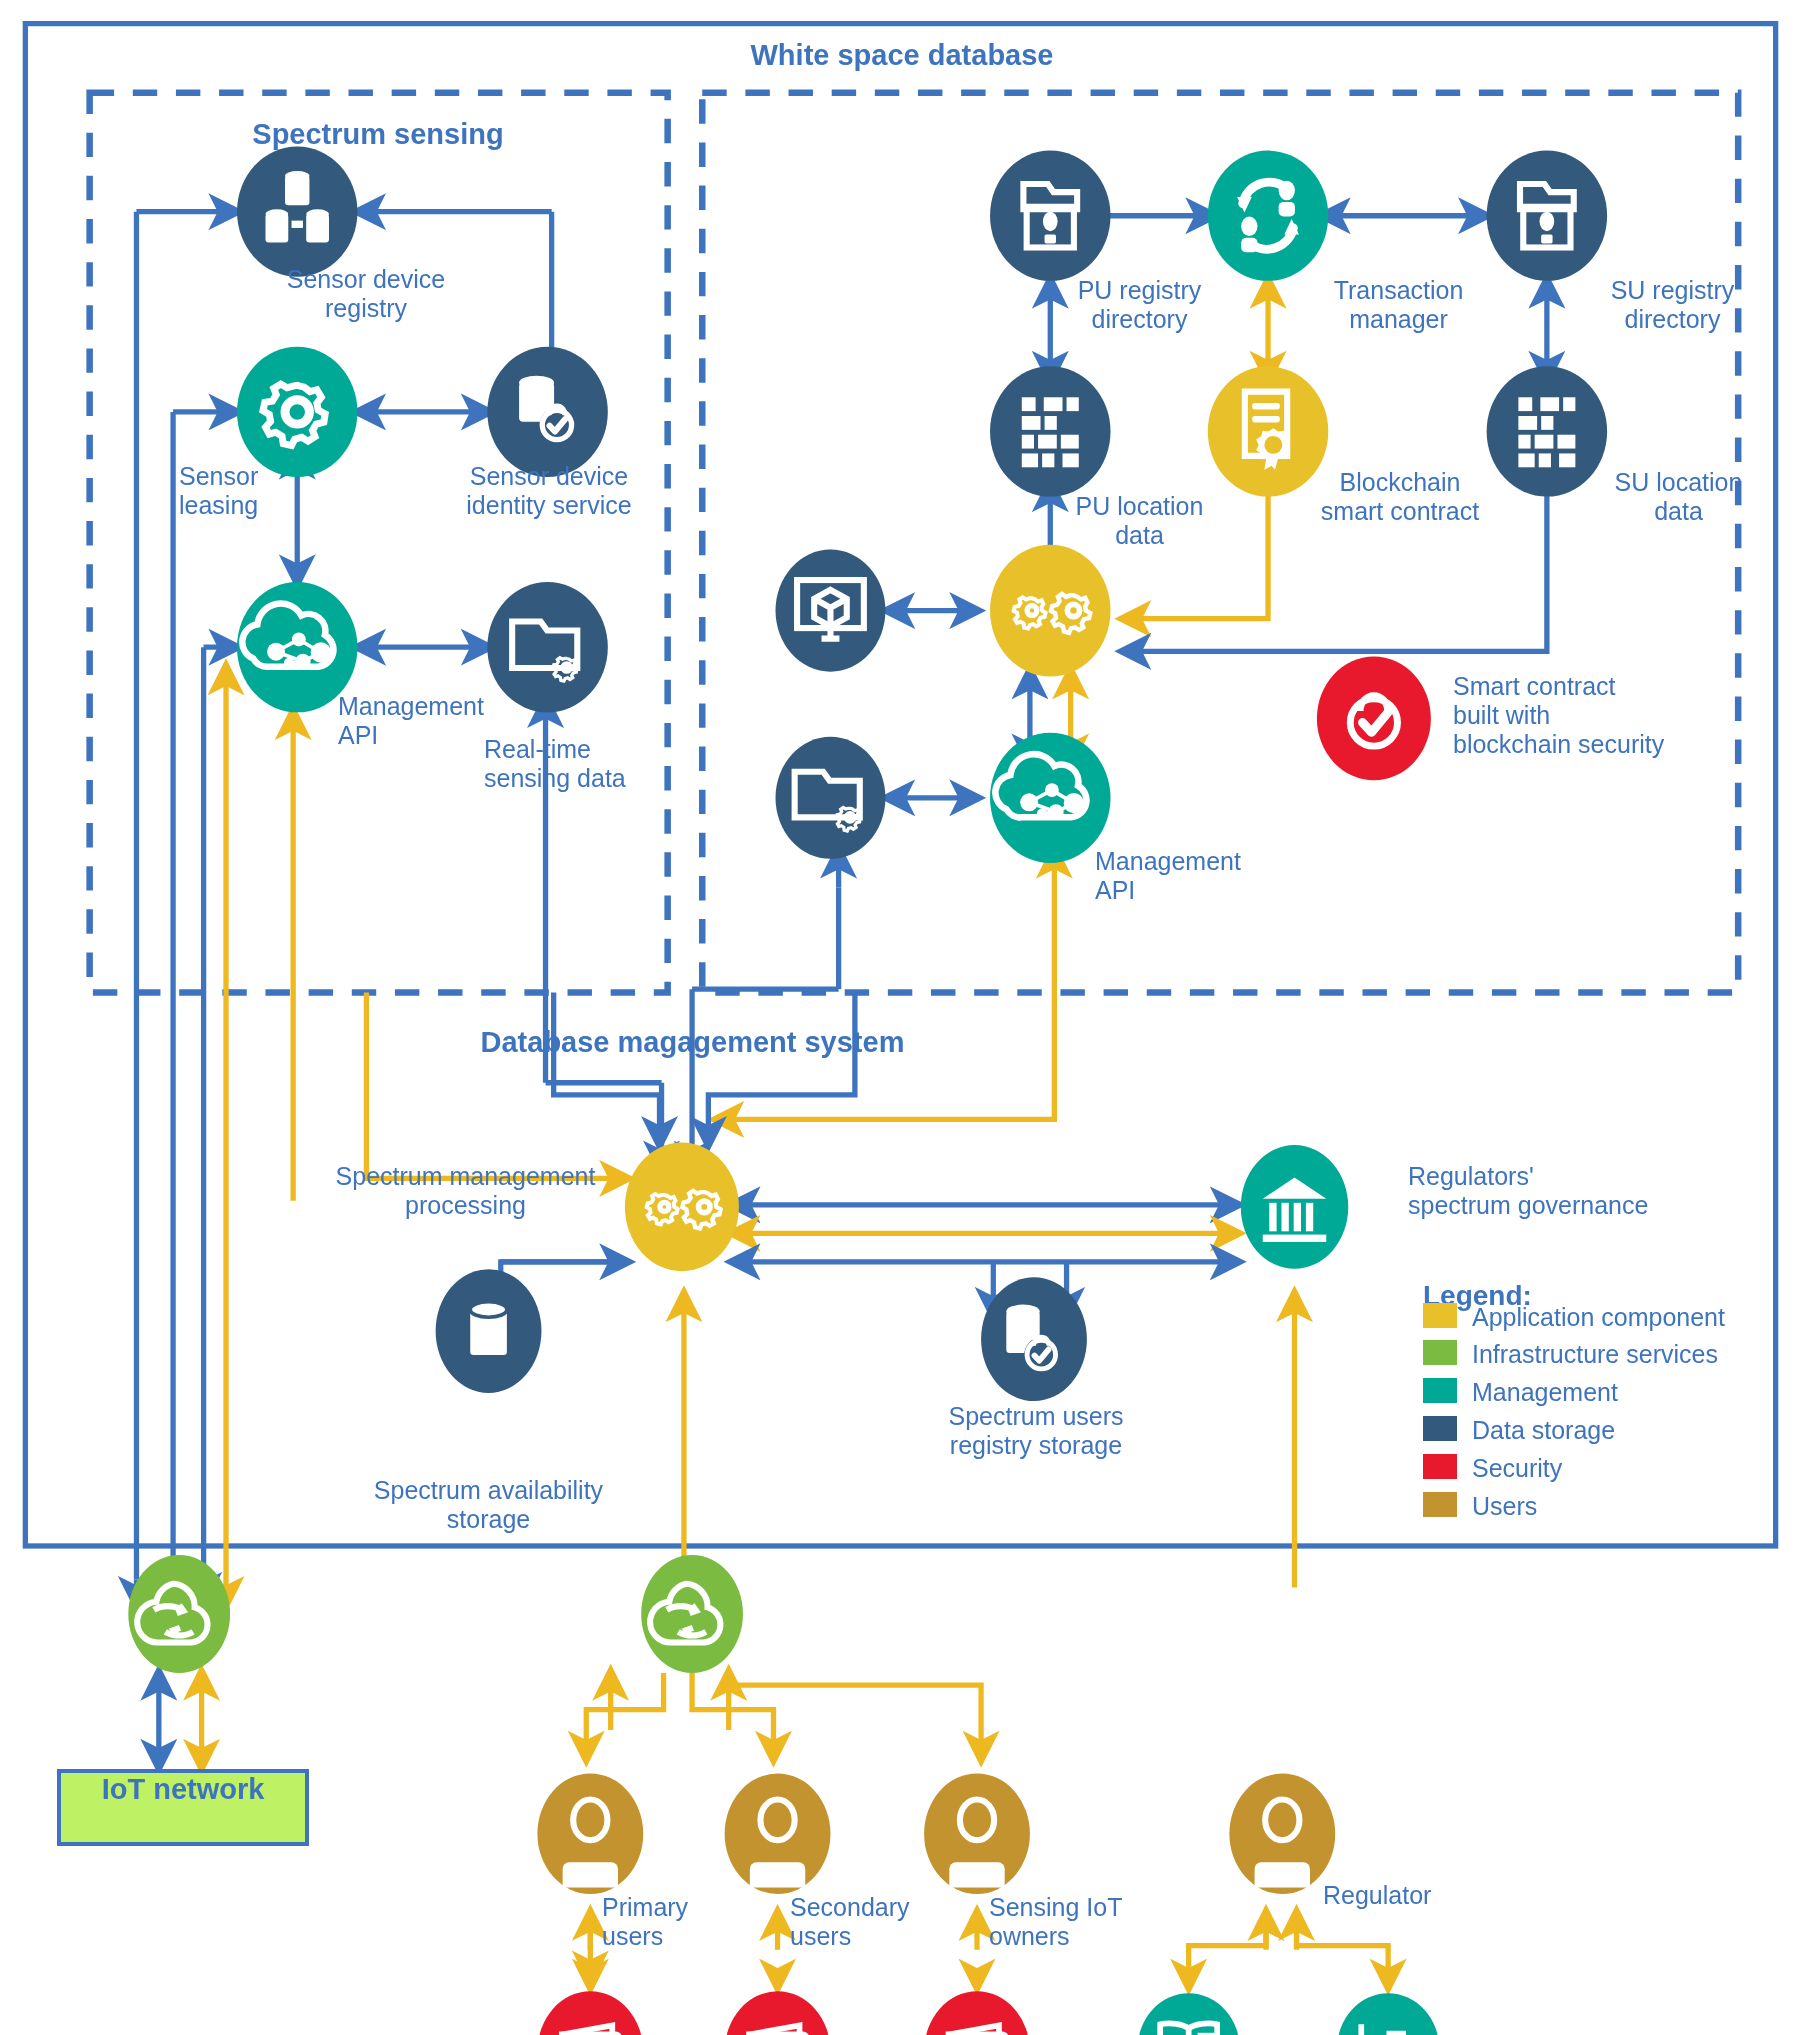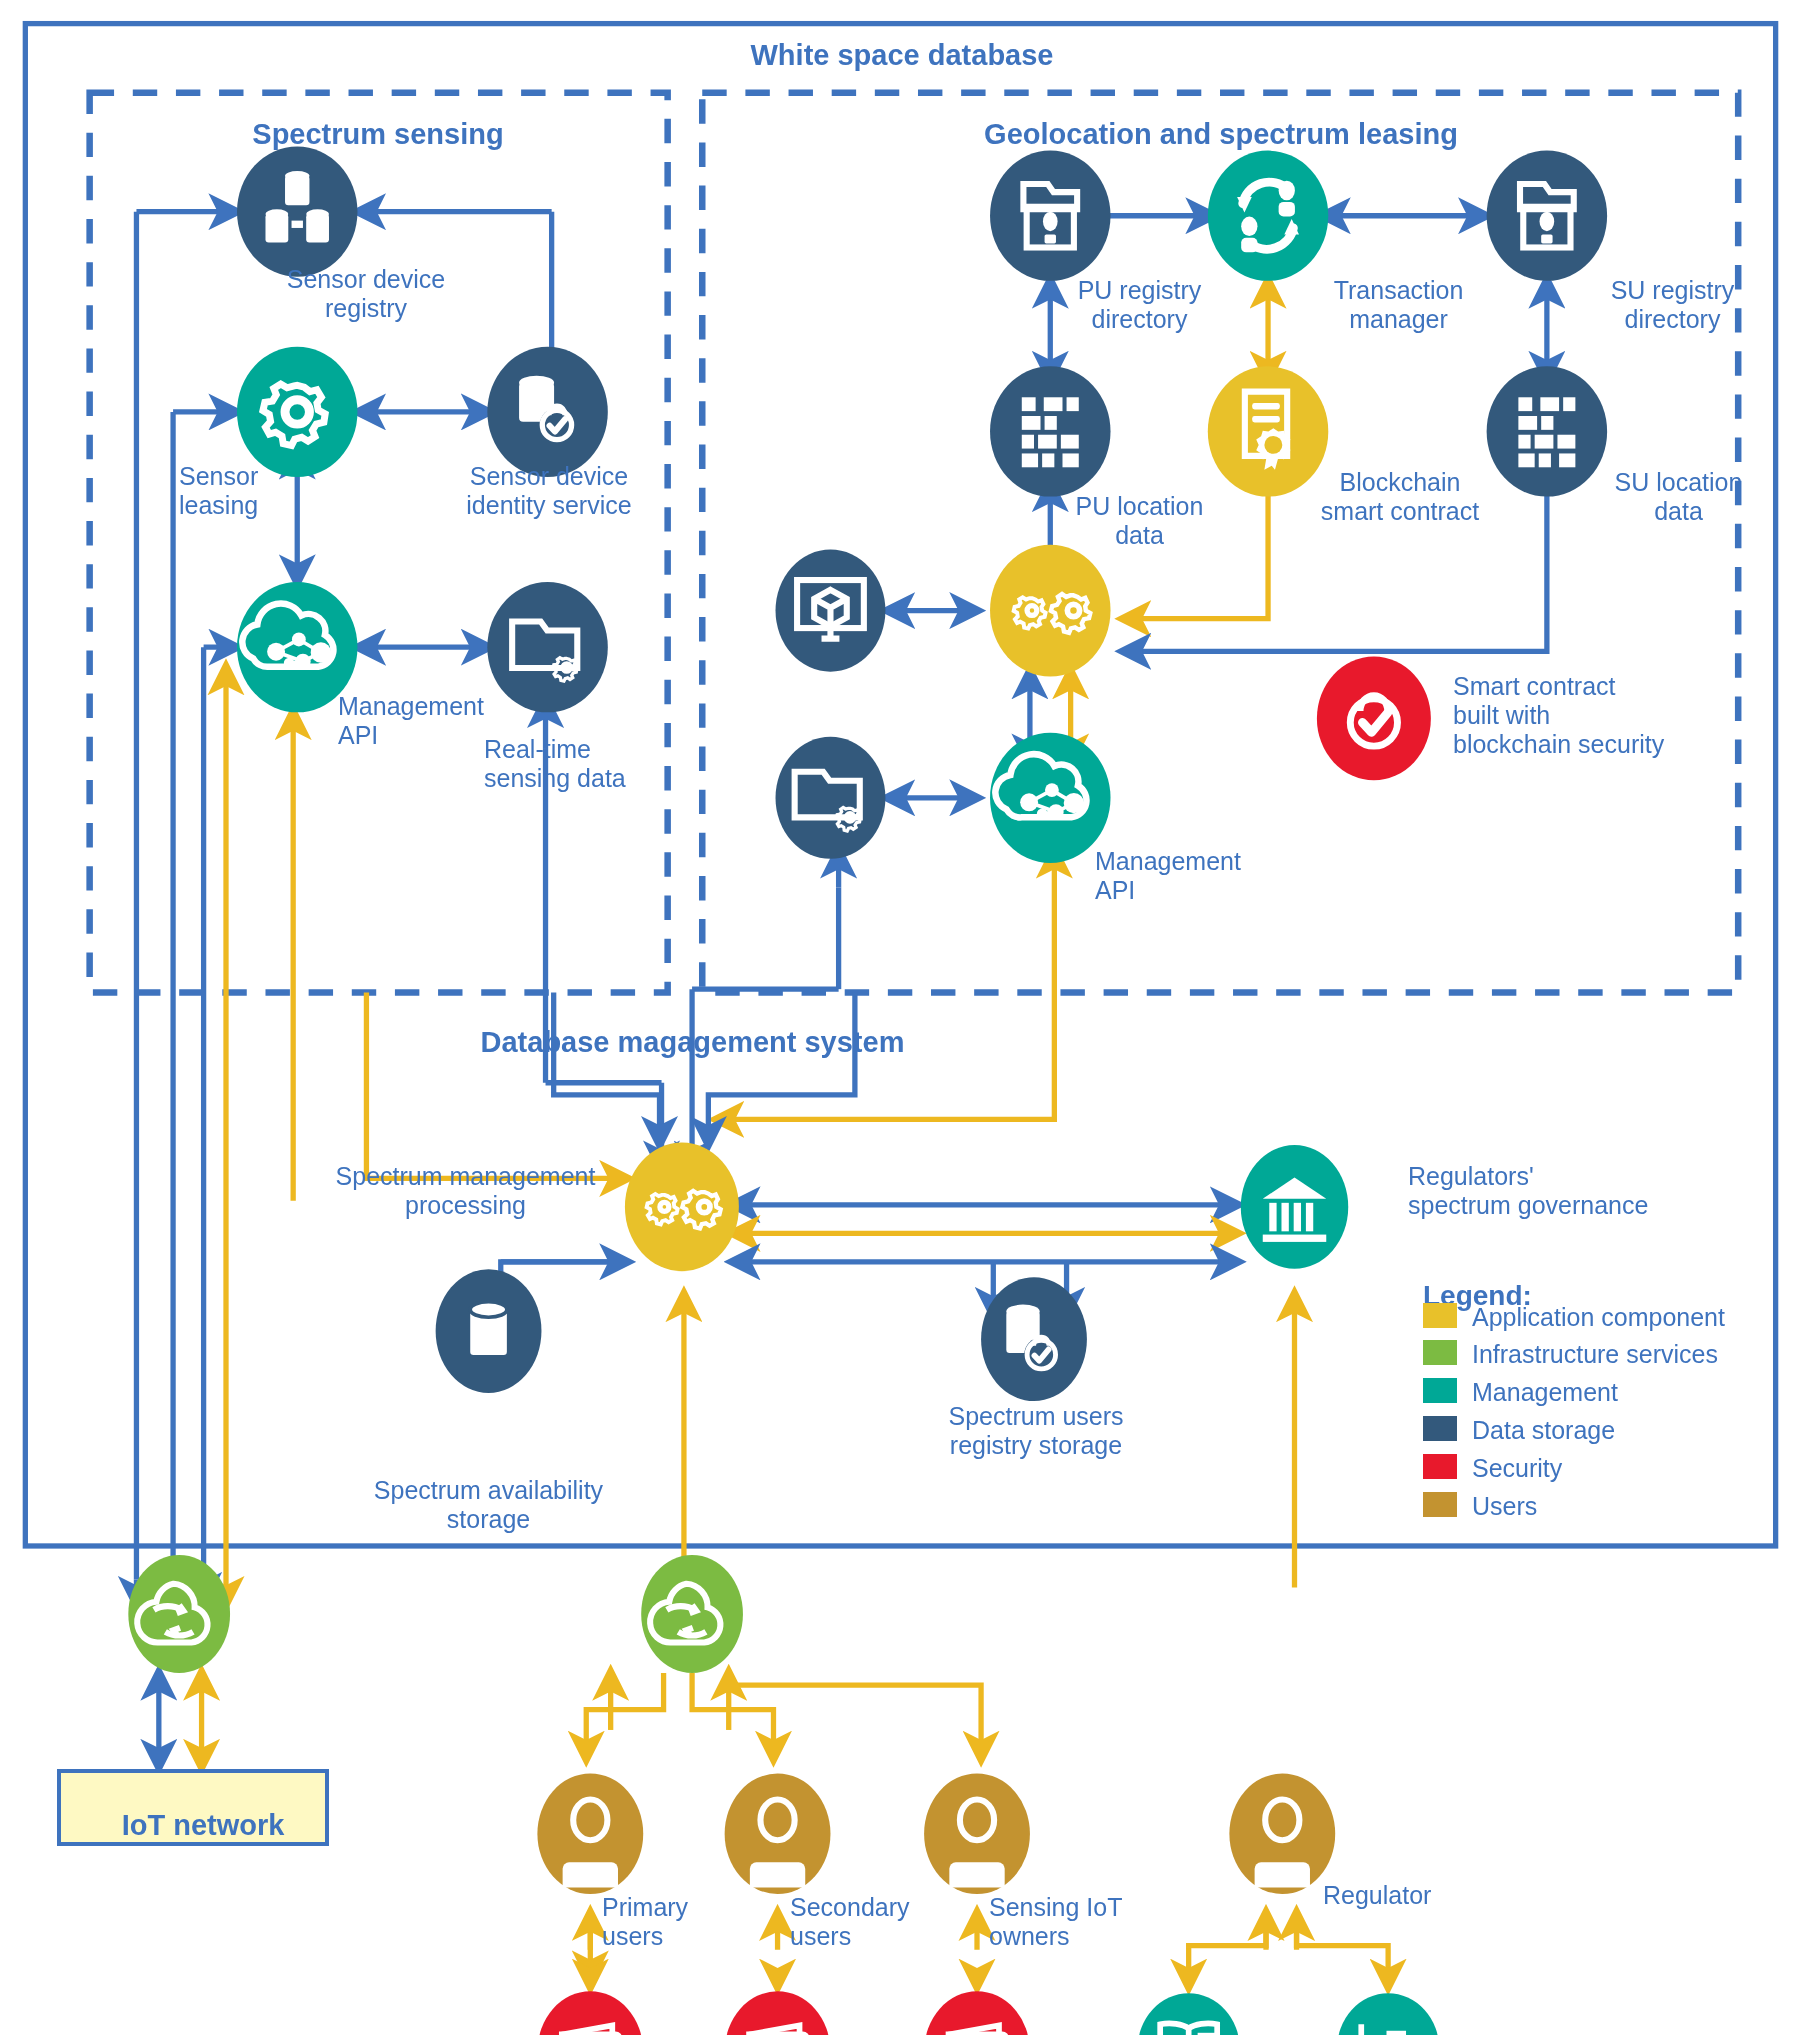--- a/index.html
+++ b/index.html
@@ -6,23 +6,23 @@
   body{font-family:"Liberation Sans",sans-serif;}
   #stage{position:relative;width:1803px;height:2229px;background:#fff;overflow:hidden;}
   svg#canvas{position:absolute;left:0;top:0;width:1803px;height:2229px;}
   .lbl{position:absolute;color:#3E73BE;font-family:"Liberation Sans",sans-serif;
        text-align:center;line-height:1.15;white-space:pre-line;}
   .lbl-left{text-align:left;}
   .node-label{font-size:25px;}
   .sect-title{font-size:29px;font-weight:bold;}
   .legend-title{font-size:28px;font-weight:bold;margin-top:24px;}
   .legend-item{font-size:25px;}
-  .iotbox{position:absolute;border:4.5px solid #3E73BE;background:#fef9c3;
-          display:flex;align-items:flex-end;justify-content:center;
-          color:#3E73BE;font-weight:bold;font-size:29px;padding-left:20px;}
+  .iotbox{position:absolute;border:4.5px solid #3E73BE;background:#bef264;
+          display:flex;align-items:flex-start;justify-content:center;
+          color:#3E73BE;font-weight:bold;font-size:29px;}
   .swatch{position:absolute;}
 </style>
 </head>
 <body>
 
 <div id="stage">
 
 <svg id="canvas" viewBox="0 0 4429 5476" xmlns="http://www.w3.org/2000/svg">
   <defs>
     <marker id="ab" viewBox="0 0 12 12" refX="9" refY="6" markerWidth="7" markerHeight="7" orient="auto-start-reverse">
@@ -524,21 +524,20 @@
           <rect x="48" y="-3" width="36" height="7"></rect>
           <rect x="48" y="10" width="36" height="7"></rect>
           <rect x="48" y="23" width="36" height="7"></rect>
           <rect x="48" y="36" width="36" height="7"></rect>
     </g>
   </g>
 </svg>
 
 <div class="lbl sect-title" style="left:617px;top:39px;width:570px;">White space database</div>
 <div class="lbl sect-title" style="left:134px;top:118px;width:488px;">Spectrum sensing</div>
-<div class="lbl sect-title" style="left:814px;top:118px;width:814px;">Geolocation and spectrum leasing</div>
 <div class="lbl sect-title" style="left:326px;top:1026px;width:733px;">Database magagement system</div>
 
 <div class="lbl node-label" style="left:252px;top:265px;width:228px;">Sensor device
 registry</div>
 <div class="lbl node-label lbl-left" style="left:179px;top:462px;width:171px;">Sensor
 leasing</div>
 <div class="lbl node-label" style="left:423px;top:462px;width:252px;">Sensor device
 identity service</div>
 <div class="lbl node-label lbl-left" style="left:338px;top:692px;width:171px;">Management
 API</div>

